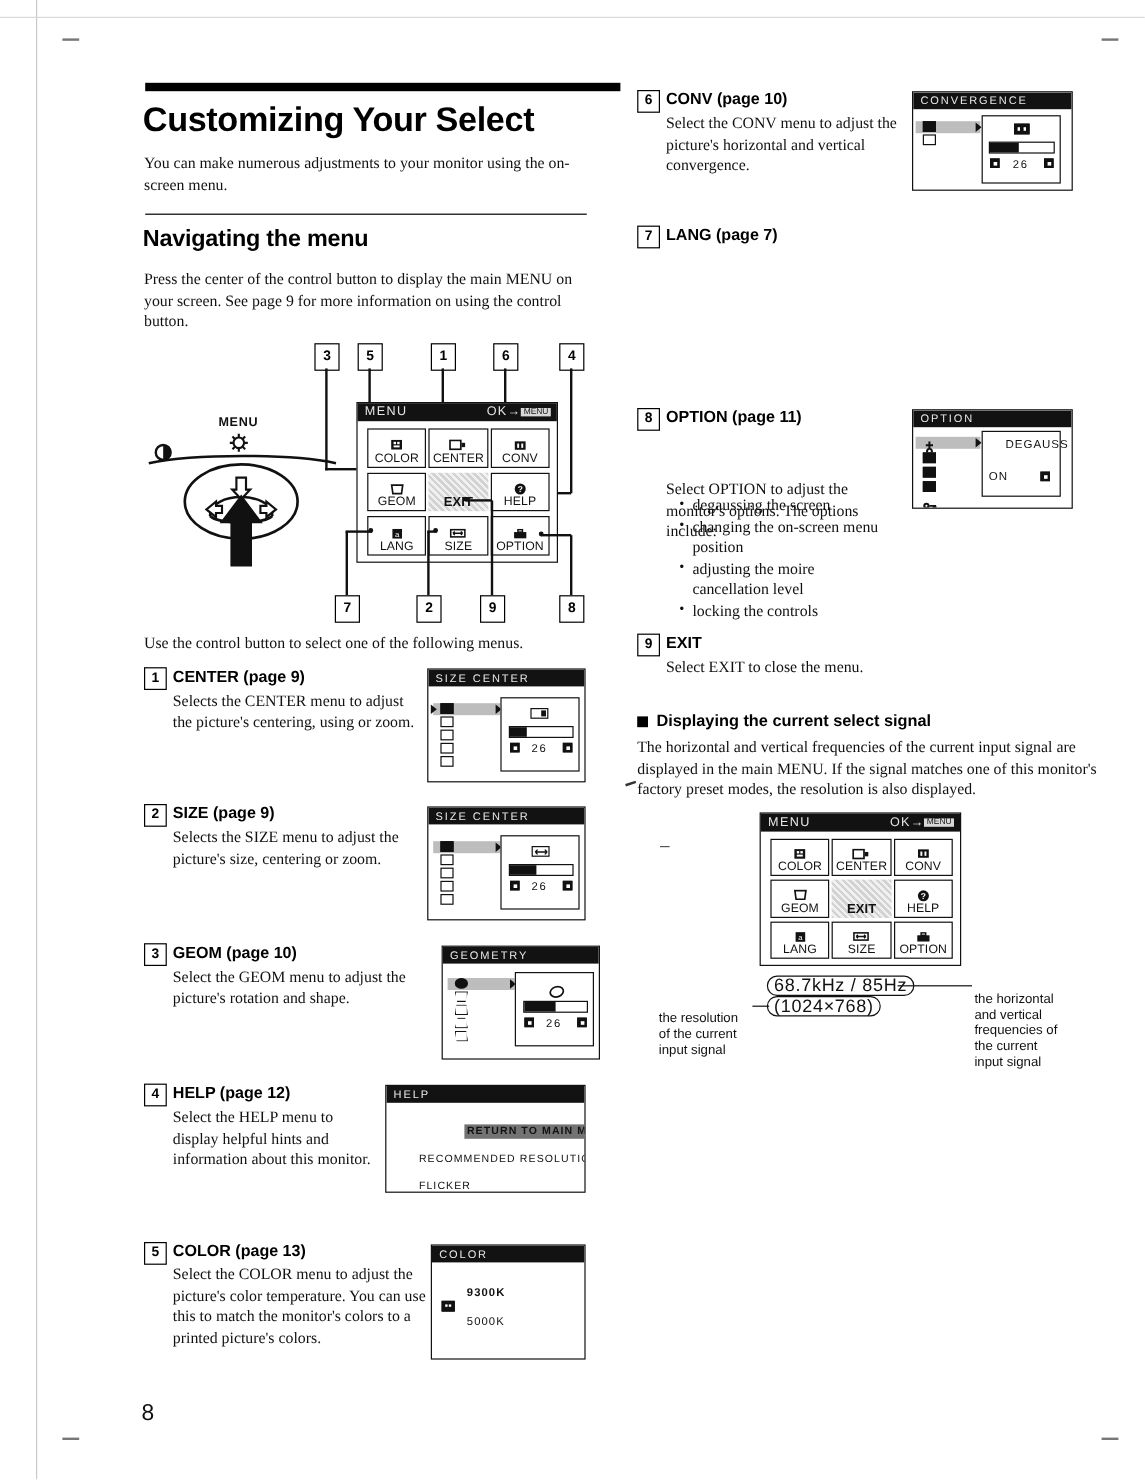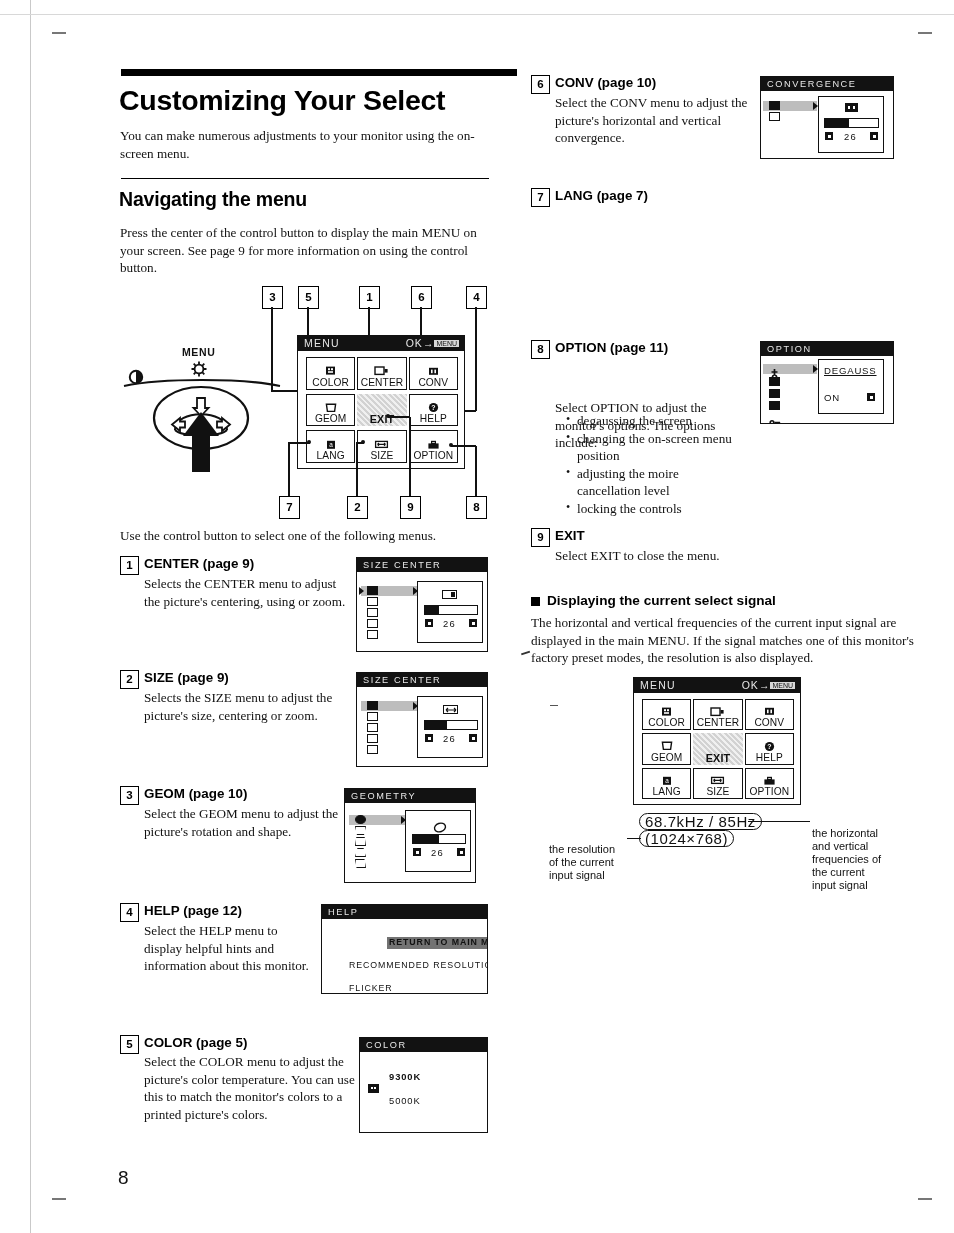--- a/index.html
+++ b/index.html
@@ -445,21 +445,21 @@
       <div class="nub" style="left:7px;top:37px;"></div>
       <div class="valnum" style="left:25px;top:36px;">26</div>
       <div class="nub" style="left:51px;top:37px;"></div>
     </div>
   </div>
 
   <div class="numbox" style="left:120px;top:786px;width:17px;height:17px;">3</div>
   <h3 class="item-head" style="left:144px;top:786px;">GEOM (page 10)</h3>
   <p class="item-body" style="left:144px;top:805px;width:214px;">Select the GEOM menu to adjust the picture's rotation and shape.</p>
 
-  <div class="osd" style="left:344px;top:788px;width:132px;height:95px;">
+  <div class="osd" style="left:368px;top:788px;width:132px;height:95px;">
     <div class="osd-title">GEOMETRY</div>
     <div class="selrow" style="left:4px;top:26px;width:56px;"></div>
     <div class="arrowR" style="left:56px;top:27px;"></div>
     <div class="icol" style="left:10px;top:26px;">
       <div class="ico sel round"></div>
       <div class="ico" style="border-radius:0;clip-path:polygon(0 0,100% 0,82% 100%,18% 100%);"></div>
       <div class="ico" style="clip-path:polygon(12% 0,88% 0,100% 100%,0 100%);"></div>
       <div class="ico" style="clip-path:polygon(22% 0,78% 0,100% 100%,0 100%);"></div>
       <div class="ico" style="clip-path:polygon(0 0,86% 0,100% 100%,14% 100%);"></div>
     </div>
@@ -489,21 +489,21 @@
       <span>RECOMMENDED RESOLUTION</span><br>
       <span>FLICKER</span><br>
       <br>
       <br>
       <br>
       
     </div>
   </div>
 
   <div class="numbox" style="left:120px;top:1035px;width:17px;height:17px;">5</div>
-  <h3 class="item-head" style="left:144px;top:1035px;">COLOR (page 5)</h3>
+  <h3 class="item-head" style="left:144px;top:1035px;">COLOR (page 13)</h3>
   <p class="item-body" style="left:144px;top:1053px;width:214px;">Select the COLOR menu to adjust the picture's color temperature. You can use this to match the monitor's colors to a printed picture's colors.</p>
 
   <div class="osd" style="left:359px;top:1037px;width:129px;height:96px;">
     <div class="osd-title">COLOR</div>
     <div class="osd-list" style="left:8px;top:21px;font-size:9.4px;line-height:12px;">
       <span style="font-weight:bold;">9300K</span><br>
       <span>5000K</span>
     </div>
     <div class="gbox" style="left:8px;top:46px;width:11px;height:9px;background:#111;">
       <div style="position:absolute;left:2px;top:2px;width:2px;height:2px;background:#fff;"></div>
@@ -568,21 +568,21 @@
       <div class="ico" style="background:#111;"></div>
       <div style="width:12px;height:9px;position:relative;">
         <svg width="12" height="9" viewBox="0 0 12 9">
             <circle cx="3" cy="4.5" r="2.6" fill="#111"></circle>
             <circle cx="3" cy="4.5" r="0.9" fill="#fff"></circle>
             <path d="M5.4 4.5 H11 M9 4.5 v2.4 M10.6 4.5 v1.8" stroke="#111" stroke-width="1.5" fill="none"></path>
           </svg>
       </div>
     </div>
     <div class="subwin" style="left:57px;top:17px;width:66px;height:55px;">
-      <div class="osd-txt" style="left:5px;top:5px;font-size:9.6px;text-decoration:underline;">DEGAUSS</div>
+      <div class="osd-txt" style="left:19px;top:5px;font-size:9.6px;">DEGAUSS</div>
       <div class="osd-txt" style="left:5px;top:32px;font-size:9.6px;">ON</div>
       <div class="nub" style="left:48px;top:33px;"></div>
     </div>
   </div>
 
   <div class="numbox" style="left:531px;top:528px;width:17px;height:17px;">9</div>
   <h3 class="item-head" style="left:555px;top:528px;">EXIT</h3>
   <p class="item-body" style="left:555px;top:547px;width:220px;">Select EXIT to close the menu.</p>
 
   <div class="sqbullet" style="left:531px;top:597px;"></div>

